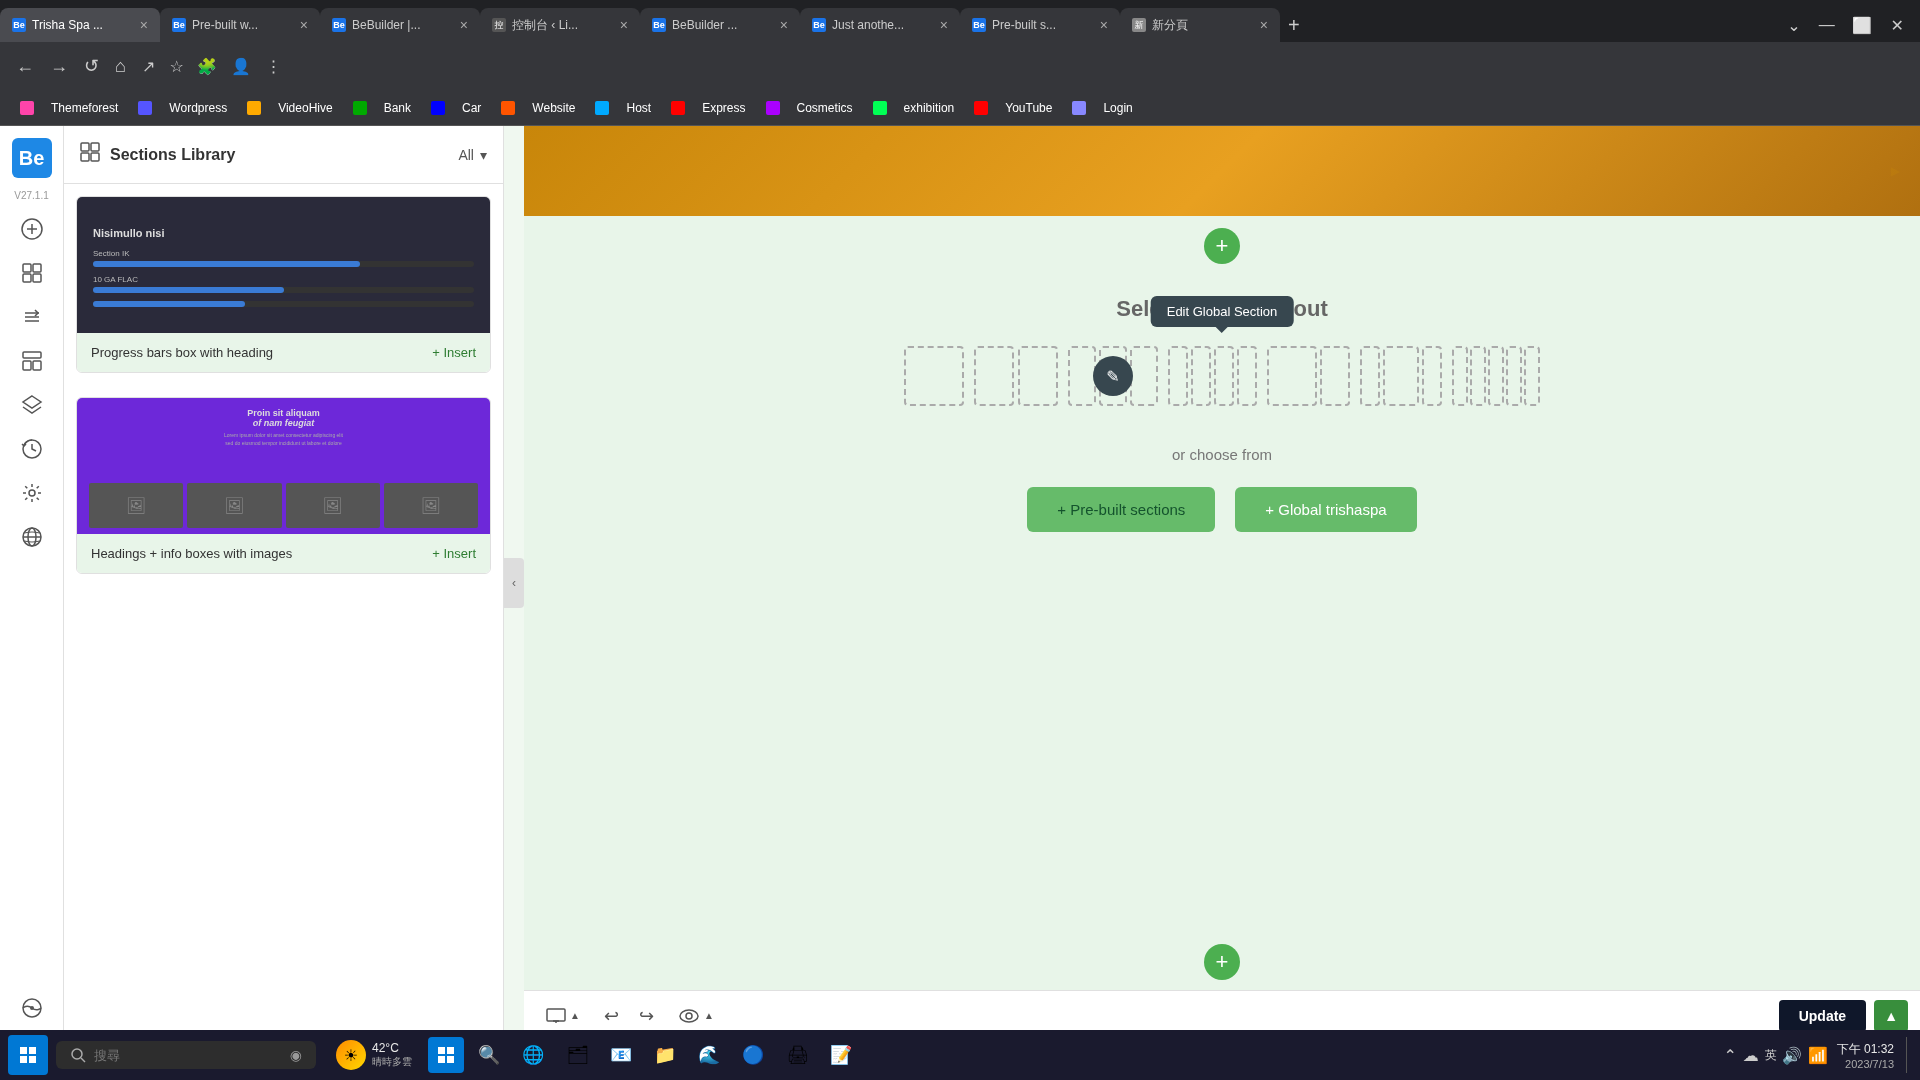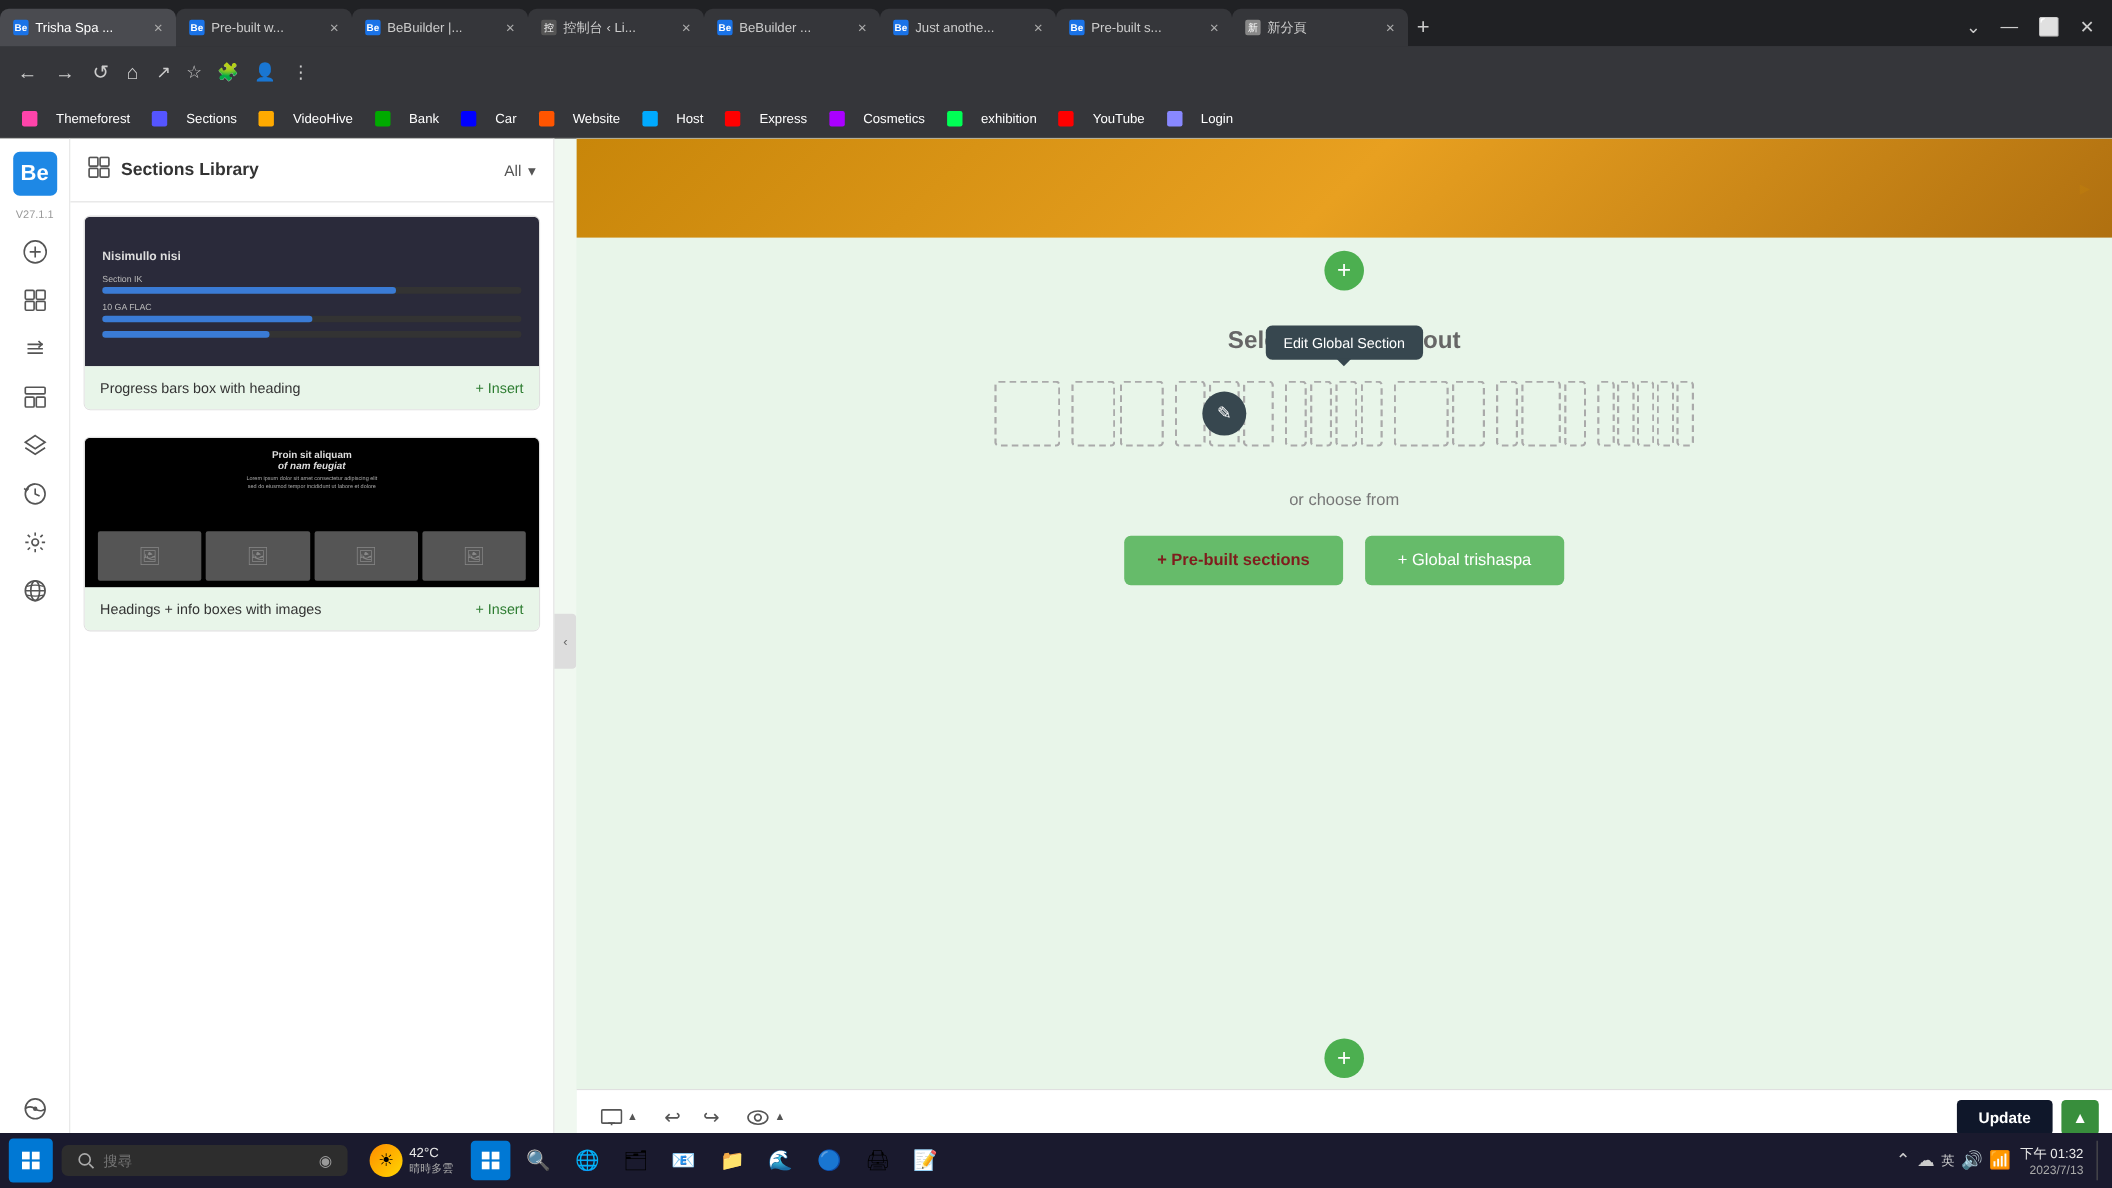--- a/index.html
+++ b/index.html
@@ -61,21 +61,21 @@
 
     
     .add-section-row { display: flex; align-items: center; justify-content: center; padding: 12px 0; }
     .add-btn-circle { width: 36px; height: 36px; border-radius: 50%; background: #4caf50; color: #fff; font-size: 22px; display: flex; align-items: center; justify-content: center; cursor: pointer; border: none; }
 
     
     .wrap-layout-area { background: #e8f5e9; padding: 20px; display: flex; flex-direction: column; align-items: center; gap: 20px; position: relative; }
     .wrap-title { font-size: 22px; color: #666; margin-bottom: 4px; }
     .section-buttons { display: flex; gap: 20px; margin-top: 4px; }
     .section-btn { display: flex; align-items: center; gap: 8px; padding: 14px 30px; border-radius: 6px; border: none; cursor: pointer; font-size: 15px; font-weight: 500; }
-    .section-btn-prebuilt { background: #66bb6a; color: #7f1d1d; font-weight: bold; }
+    .section-btn-prebuilt { background: #66bb6a; color: #14532d; }
     .section-btn-global { background: #66bb6a; color: #fff; }
 
     
     .bottom-toolbar { height: 50px; background: #fff; border-top: 1px solid #e0e0e0; display: flex; align-items: center; padding: 0 12px; gap: 8px; position: absolute; bottom: 0; left: 0; right: 0; }
     .device-btn { display: flex; align-items: center; gap: 4px; padding: 6px 10px; border: none; background: none; cursor: pointer; color: #555; font-size: 16px; border-radius: 4px; }
     .undo-redo-btn { background: none; border: none; cursor: pointer; color: #555; font-size: 18px; padding: 6px; }
     .update-btn { background: #0f172a; color: #fff; border: none; border-radius: 4px; padding: 8px 20px; font-size: 14px; font-weight: 600; cursor: pointer; display: flex; align-items: center; gap: 6px; margin-left: auto; }
     .update-arrow-btn { background: #388e3c; color: #fff; border: none; border-radius: 4px; padding: 8px 10px; font-size: 14px; cursor: pointer; }
 
     
@@ -180,21 +180,21 @@
     </div>
   </div>
 
   <div class="bookmarks-bar">
     <div class="bookmark">
       <div class="bm-icon" style="background:#f4a;"></div>
       <span>Themeforest</span>
     </div>
     <div class="bookmark">
       <div class="bm-icon" style="background:#55f;"></div>
-      <span>Sections</span>
+      <span>Wordpress</span>
     </div>
     <div class="bookmark">
       <div class="bm-icon" style="background:#fa0;"></div>
       <span>VideoHive</span>
     </div>
     <div class="bookmark">
       <div class="bm-icon" style="background:#0a0;"></div>
       <span>Bank</span>
     </div>
     <div class="bookmark">
@@ -352,21 +352,21 @@
         </div>
       </div>
       <div class="section-footer">
         <span class="section-label">Progress bars box with heading</span>
         <button class="insert-btn">+ Insert</button>
       </div>
     </div>
 
     <div class="section-card">
       <div class="section-preview">
-        <div style="height:140px; background:#000000; padding:10px 12px; display:flex; flex-direction:column; justify-content:flex-start; overflow:hidden;">
+        <div style="height:140px; background:#6d28d9; padding:10px 12px; display:flex; flex-direction:column; justify-content:flex-start; overflow:hidden;">
           <div style="font-size:9px; color:#ddd; text-align:center; margin-bottom:4px; font-weight:bold;">Proin sit aliquam<br><span style="font-style:italic;">of nam feugiat</span></div>
           <div style="font-size:5px; color:#aaa; text-align:center; margin-bottom:6px; line-height:1.5;">Lorem ipsum dolor sit amet consectetur adipiscing elit<br>sed do eiusmod tempor incididunt ut labore et dolore</div>
           <div style="display:flex; gap:4px; flex:1; align-items:flex-end;">
             <div style="flex:1; background:#555; border-radius:2px; height:45px; display:flex; align-items:center; justify-content:center; color:#888; font-size:16px;">🖼</div>
             <div style="flex:1; background:#555; border-radius:2px; height:45px; display:flex; align-items:center; justify-content:center; color:#888; font-size:16px;">🖼</div>
             <div style="flex:1; background:#555; border-radius:2px; height:45px; display:flex; align-items:center; justify-content:center; color:#888; font-size:16px;">🖼</div>
             <div style="flex:1; background:#555; border-radius:2px; height:45px; display:flex; align-items:center; justify-content:center; color:#888; font-size:16px;">🖼</div>
           </div>
         </div>
       </div>

